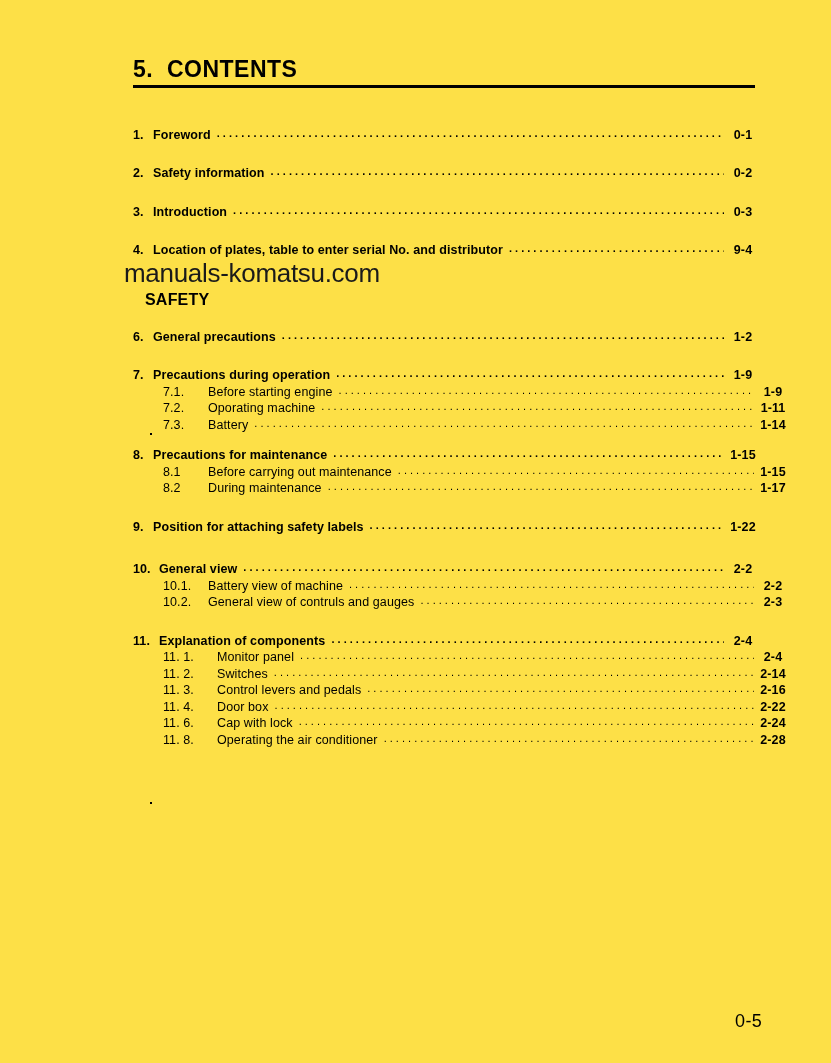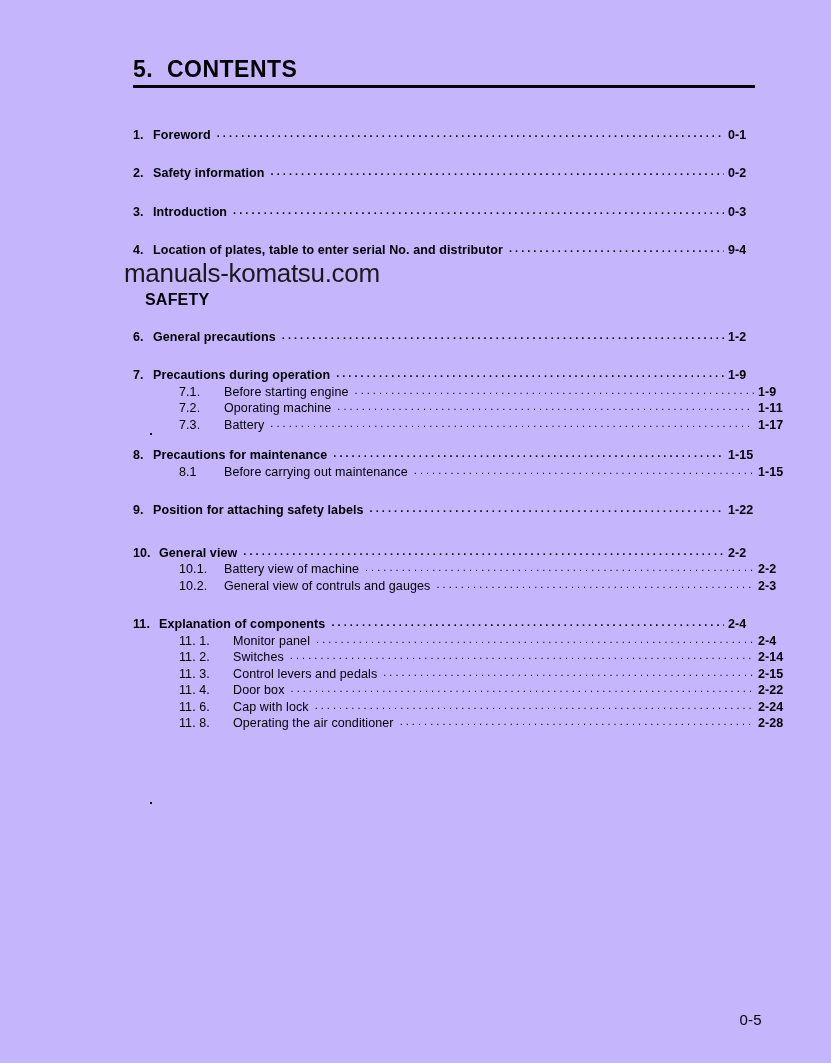--- a/index.html
+++ b/index.html
@@ -9,21 +9,21 @@
   }
   body {
     font-family: "Liberation Sans", sans-serif;
     color: #000000;
     -webkit-font-smoothing: none;
   }
   #page {
     position: relative;
     width: 831px;
     height: 1063px;
-    background: #c4b5fd;
+    background: #fde047;
     overflow: hidden;
   }
 
   
   .title-block {
     position: absolute;
     left: 133px;
     top: 56px;
     width: 622px;
   }
@@ -77,21 +77,21 @@
     position: absolute;
     left: 0;
     bottom: 0px;
     letter-spacing: 0px;
     font-size: 11px;
     line-height: 1em;
     color: #000;
   }
   .page {
     flex: 0 0 auto;
-    text-align: left;
+    text-align: center;
     min-width: 30px;
   }
 
   
   .lvl1 {
     font-size: 12.5px;
     font-weight: bold;
     line-height: 15px;
     letter-spacing: 0.1px;
   }
@@ -99,21 +99,21 @@
   .lvl1 .num.wide { width: 26px; }
 
   
   .lvl2 {
     font-size: 12.5px;
     font-weight: normal;
     line-height: 16px;
     letter-spacing: 0.1px;
     padding-left: 30px;
   }
-  .lvl2 .num { width: 45px; margin-left: 16px; }
+  .lvl2 .num { width: 45px; }
   .lvl2 .page { font-weight: bold; }
 
   
   .lvl2b .num { width: 54px; }
 
   
   .gap-lg  { height: 22px; }
   .gap-md  { height: 14px; }
 
   
@@ -146,21 +146,21 @@
     height: 2px;
   }
 
   
   .footer-page {
     position: absolute;
     left: 0;
     top: 1011px;
     width: 762px;
     text-align: right;
-    font-size: 15px;
+    font-size: 18px;
     letter-spacing: 0.3px;
   }
 </style>
 </head>
 <body>
 
 <div id="page">
 
   <div class="title-block">
     <div class="title-text">5.  CONTENTS</div>
@@ -228,37 +228,43 @@
     <div class="row lvl2">
       <span class="num">7.2.</span>
       <span class="label">Oporating machine</span>
       <span class="leader"></span>
       <span class="page">1-11</span>
     </div>
     <div class="row lvl2">
       <span class="num">7.3.</span>
       <span class="label">Battery</span>
       <span class="leader"></span>
-      <span class="page">1-17</span>
+      <span class="page">1-14</span>
     </div>
 
     <div class="gap-md"></div>
 
     <div class="row lvl1">
       <span class="num">8.</span>
       <span class="label">Precautions for maintenance</span>
       <span class="leader"></span>
       <span class="page">1-15</span>
     </div>
     <div class="row lvl2">
       <span class="num">8.1</span>
       <span class="label">Before carrying out maintenance</span>
       <span class="leader"></span>
       <span class="page">1-15</span>
     </div>
+    <div class="row lvl2">
+      <span class="num">8.2</span>
+      <span class="label">During maintenance</span>
+      <span class="leader"></span>
+      <span class="page">1-17</span>
+    </div>
 
     <div class="gap-lg"></div>
 
     <div class="row lvl1">
       <span class="num">9.</span>
       <span class="label">Position for attaching safety labels</span>
       <span class="leader"></span>
       <span class="page">1-22</span>
     </div>
 
@@ -302,21 +308,21 @@
     <div class="row lvl2 lvl2b">
       <span class="num">11. 2.</span>
       <span class="label">Switches</span>
       <span class="leader"></span>
       <span class="page">2-14</span>
     </div>
     <div class="row lvl2 lvl2b">
       <span class="num">11. 3.</span>
       <span class="label">Control levers and pedals</span>
       <span class="leader"></span>
-      <span class="page">2-15</span>
+      <span class="page">2-16</span>
     </div>
     <div class="row lvl2 lvl2b">
       <span class="num">11. 4.</span>
       <span class="label">Door box</span>
       <span class="leader"></span>
       <span class="page">2-22</span>
     </div>
     <div class="row lvl2 lvl2b">
       <span class="num">11. 6.</span>
       <span class="label">Cap with lock</span>

